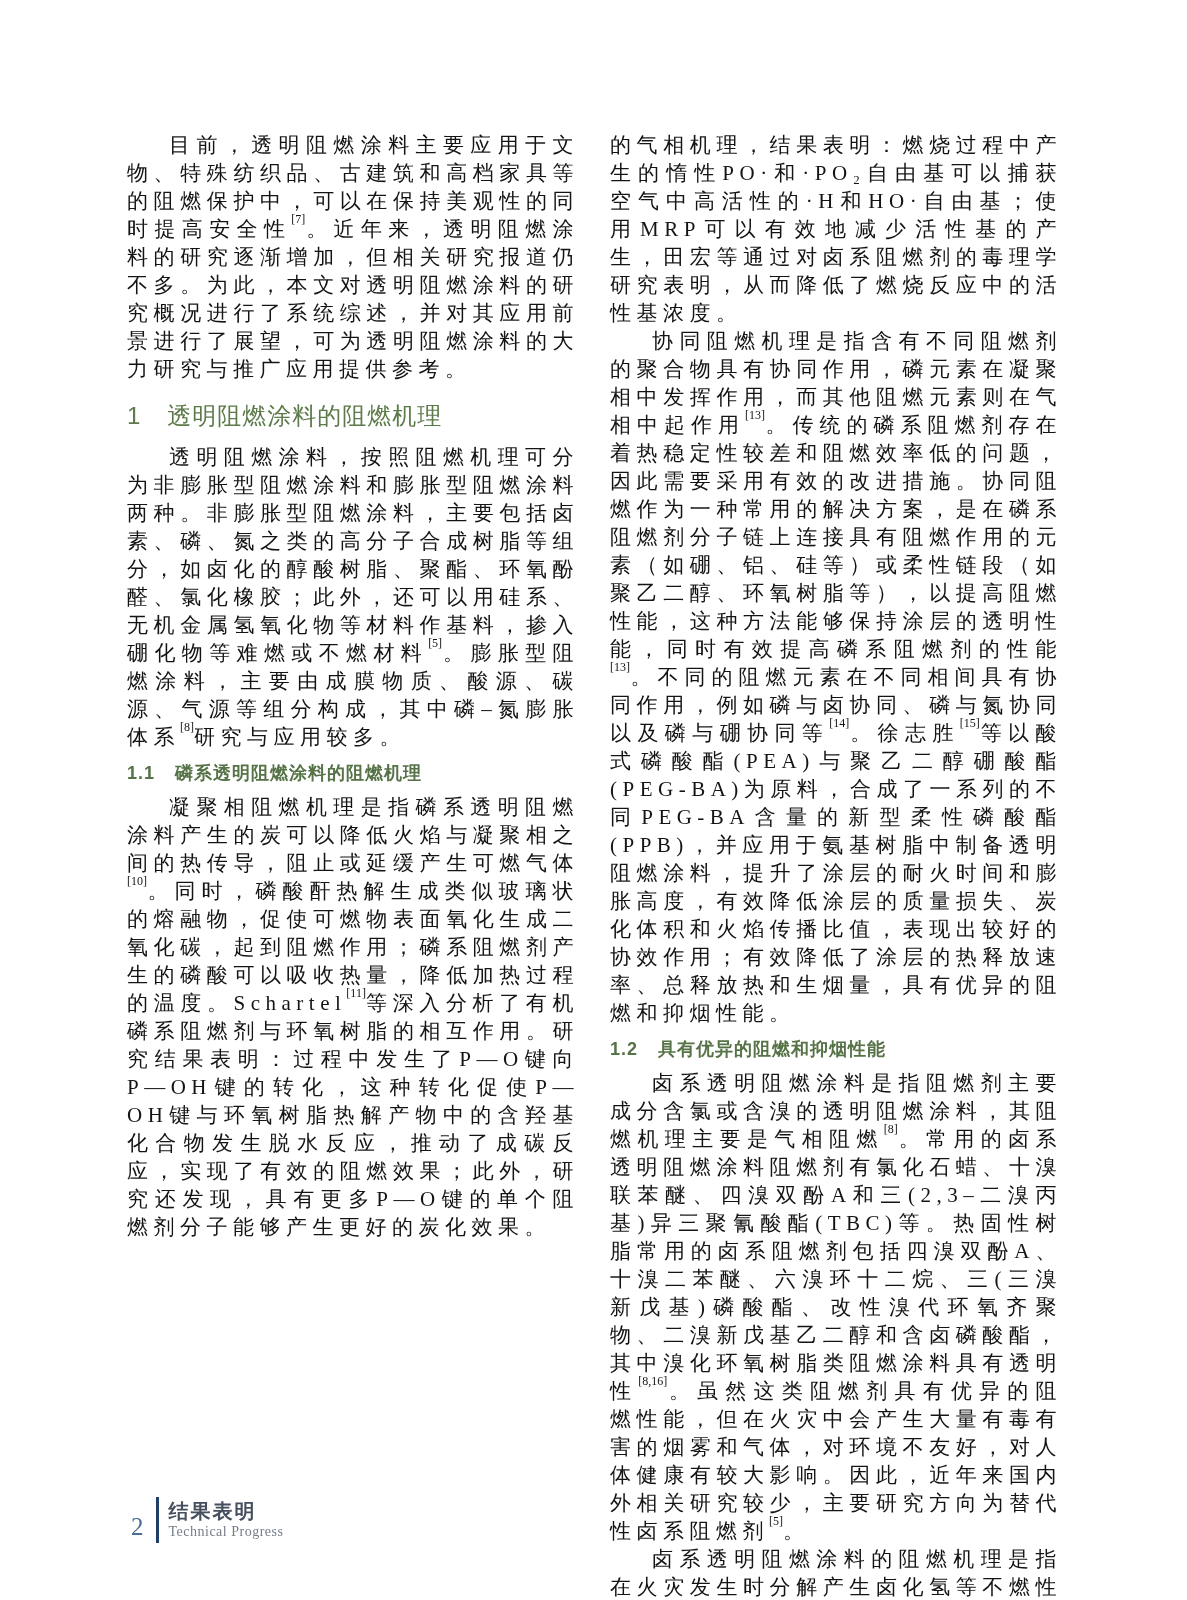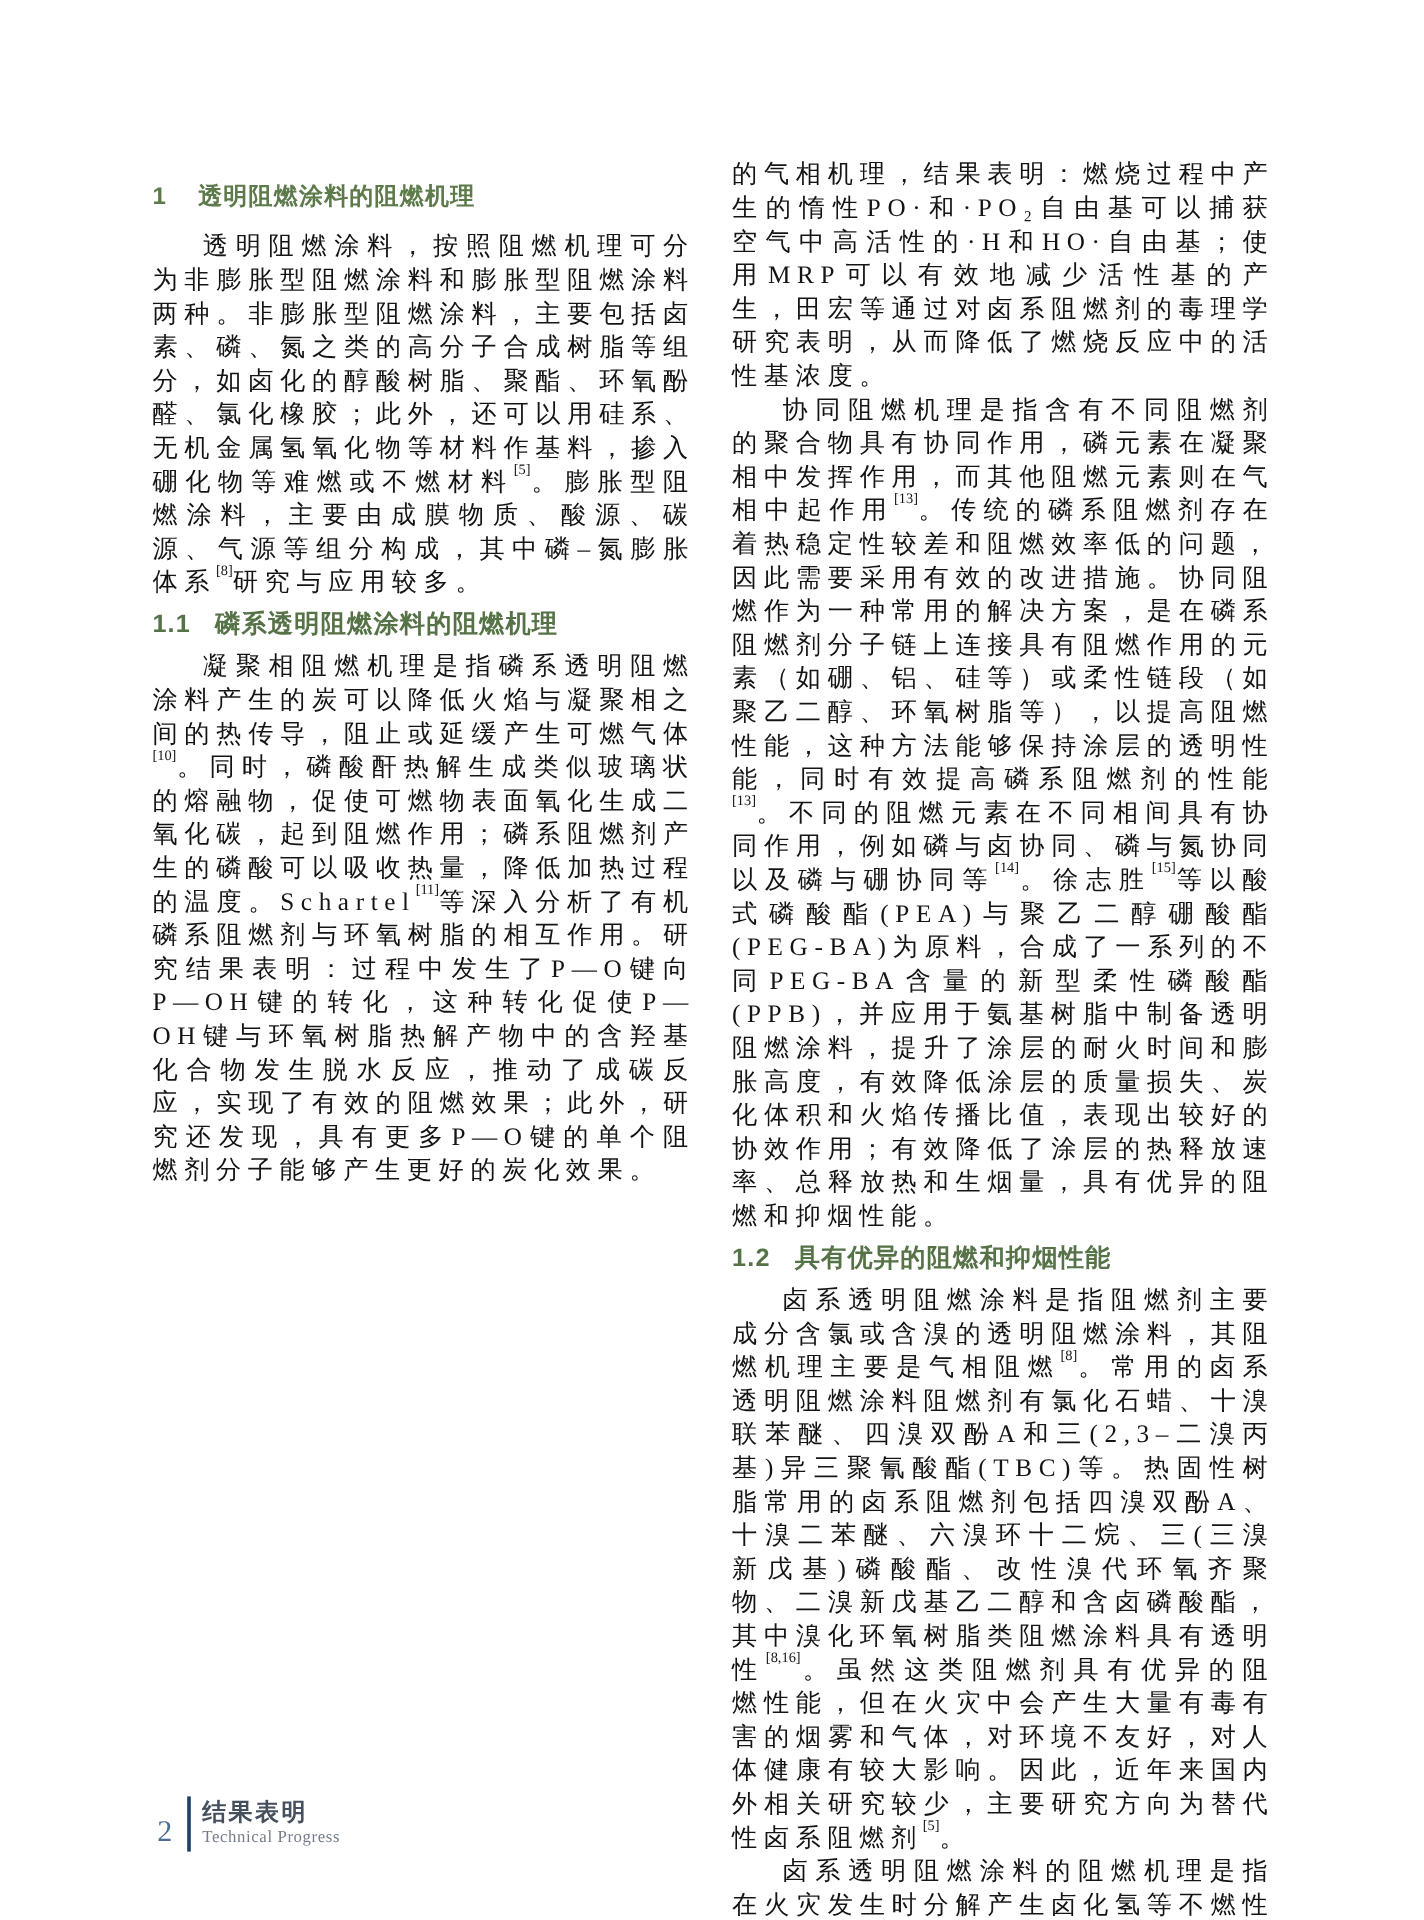--- a/index.html
+++ b/index.html
@@ -35,28 +35,28 @@
     color:#141414;
   }
   .para.indent{text-indent:2em;}
   .para sup{
     font-size:12px;letter-spacing:0;line-height:0;
     position:relative;top:-0.45em;
   }
   .sec-h1{
     margin:16px 0 10px 0;
     font-family:"Liberation Sans","DejaVu Sans",sans-serif;
-    font-weight:bold;font-size:20px;line-height:34px;
+    font-weight:normal;font-size:24px;line-height:34px;
     color:#5c7a4a;letter-spacing:1px;
   }
   .sec-h1 .h-num{margin-right:26px;}
   .sec-h2{
     margin:7px 0 5px 0;
     font-family:"Liberation Sans","DejaVu Sans",sans-serif;
-    font-weight:bold;font-size:21px;line-height:30px;
+    font-weight:bold;font-size:18px;line-height:30px;
     color:#567247;letter-spacing:1px;
   }
   .sec-h2 .h-num{margin-right:20px;}
   
   .ftr{
     position:absolute;left:131px;top:1497px;
     display:flex;align-items:center;
   }
   .ftr .pnum{
     font-size:25px;color:#4a6d94;
@@ -79,20 +79,21 @@
   }
 </style>
 </head>
 <body>
 
 <div class="page">
 
 
   <main class="cols">
     <section class="col" id="col-left">
+        <p class="para indent">目前，透明阻燃涂料主要应用于文物、特殊纺织品、古建筑和高档家具等的阻燃保护中，可以在保持美观性的同时提高安全性<sup>[7]</sup>。近年来，透明阻燃涂料的研究逐渐增加，但相关研究报道仍不多。为此，本文对透明阻燃涂料的研究概况进行了系统综述，并对其应用前景进行了展望，可为透明阻燃涂料的大力研究与推广应用提供参考。</p>
         <div class="sec-h1"><span class="h-num">1</span><span>透明阻燃涂料的阻燃机理</span></div>
         <p class="para indent">透明阻燃涂料，按照阻燃机理可分为非膨胀型阻燃涂料和膨胀型阻燃涂料两种。非膨胀型阻燃涂料，主要包括卤素、磷、氮之类的高分子合成树脂等组分，如卤化的醇酸树脂、聚酯、环氧酚醛、氯化橡胶；此外，还可以用硅系、无机金属氢氧化物等材料作基料，掺入硼化物等难燃或不燃材料<sup>[5]</sup>。膨胀型阻燃涂料，主要由成膜物质、酸源、碳源、气源等组分构成，其中磷–氮膨胀体系<sup>[8]</sup>研究与应用较多。</p>
         <div class="sec-h2"><span class="h-num">1.1</span><span>磷系透明阻燃涂料的阻燃机理</span></div>
         <p class="para indent">凝聚相阻燃机理是指磷系透明阻燃涂料产生的炭可以降低火焰与凝聚相之间的热传导，阻止或延缓产生可燃气体<sup>[10]</sup>。同时，磷酸酐热解生成类似玻璃状的熔融物，促使可燃物表面氧化生成二氧化碳，起到阻燃作用；磷系阻燃剂产生的磷酸可以吸收热量，降低加热过程的温度。Schartel<sup>[11]</sup>等深入分析了有机磷系阻燃剂与环氧树脂的相互作用。研究结果表明：过程中发生了P—O键向P—OH键的转化，这种转化促使P—OH键与环氧树脂热解产物中的含羟基化合物发生脱水反应，推动了成碳反应，实现了有效的阻燃效果；此外，研究还发现，具有更多P—O键的单个阻燃剂分子能够产生更好的炭化效果。</p>
       </section>
     <section class="col" id="col-right">
         <p class="para">的气相机理，结果表明：燃烧过程中产生的惰性PO·和·PO₂自由基可以捕获空气中高活性的·H和HO·自由基；使用MRP可以有效地减少活性基的产生，田宏等通过对卤系阻燃剂的毒理学研究表明，从而降低了燃烧反应中的活性基浓度。</p>
         <p class="para indent">协同阻燃机理是指含有不同阻燃剂的聚合物具有协同作用，磷元素在凝聚相中发挥作用，而其他阻燃元素则在气相中起作用<sup>[13]</sup>。传统的磷系阻燃剂存在着热稳定性较差和阻燃效率低的问题，因此需要采用有效的改进措施。协同阻燃作为一种常用的解决方案，是在磷系阻燃剂分子链上连接具有阻燃作用的元素（如硼、铝、硅等）或柔性链段（如聚乙二醇、环氧树脂等），以提高阻燃性能，这种方法能够保持涂层的透明性能，同时有效提高磷系阻燃剂的性能<sup>[13]</sup>。不同的阻燃元素在不同相间具有协同作用，例如磷与卤协同、磷与氮协同以及磷与硼协同等<sup>[14]</sup>。徐志胜<sup>[15]</sup>等以酸式磷酸酯(PEA)与聚乙二醇硼酸酯(PEG-BA)为原料，合成了一系列的不同PEG-BA含量的新型柔性磷酸酯(PPB)，并应用于氨基树脂中制备透明阻燃涂料，提升了涂层的耐火时间和膨胀高度，有效降低涂层的质量损失、炭化体积和火焰传播比值，表现出较好的协效作用；有效降低了涂层的热释放速率、总释放热和生烟量，具有优异的阻燃和抑烟性能。</p>
         <div class="sec-h2"><span class="h-num">1.2</span><span>具有优异的阻燃和抑烟性能</span></div>
         <p class="para indent">卤系透明阻燃涂料是指阻燃剂主要成分含氯或含溴的透明阻燃涂料，其阻燃机理主要是气相阻燃<sup>[8]</sup>。常用的卤系透明阻燃涂料阻燃剂有氯化石蜡、十溴联苯醚、四溴双酚A和三(2,3–二溴丙基)异三聚氰酸酯(TBC)等。热固性树脂常用的卤系阻燃剂包括四溴双酚A、十溴二苯醚、六溴环十二烷、三(三溴新戊基)磷酸酯、改性溴代环氧齐聚物、二溴新戊基乙二醇和含卤磷酸酯，其中溴化环氧树脂类阻燃涂料具有透明性<sup>[8,16]</sup>。虽然这类阻燃剂具有优异的阻燃性能，但在火灾中会产生大量有毒有害的烟雾和气体，对环境不友好，对人体健康有较大影响。因此，近年来国内外相关研究较少，主要研究方向为替代性卤系阻燃剂<sup>[5]</sup>。</p>

